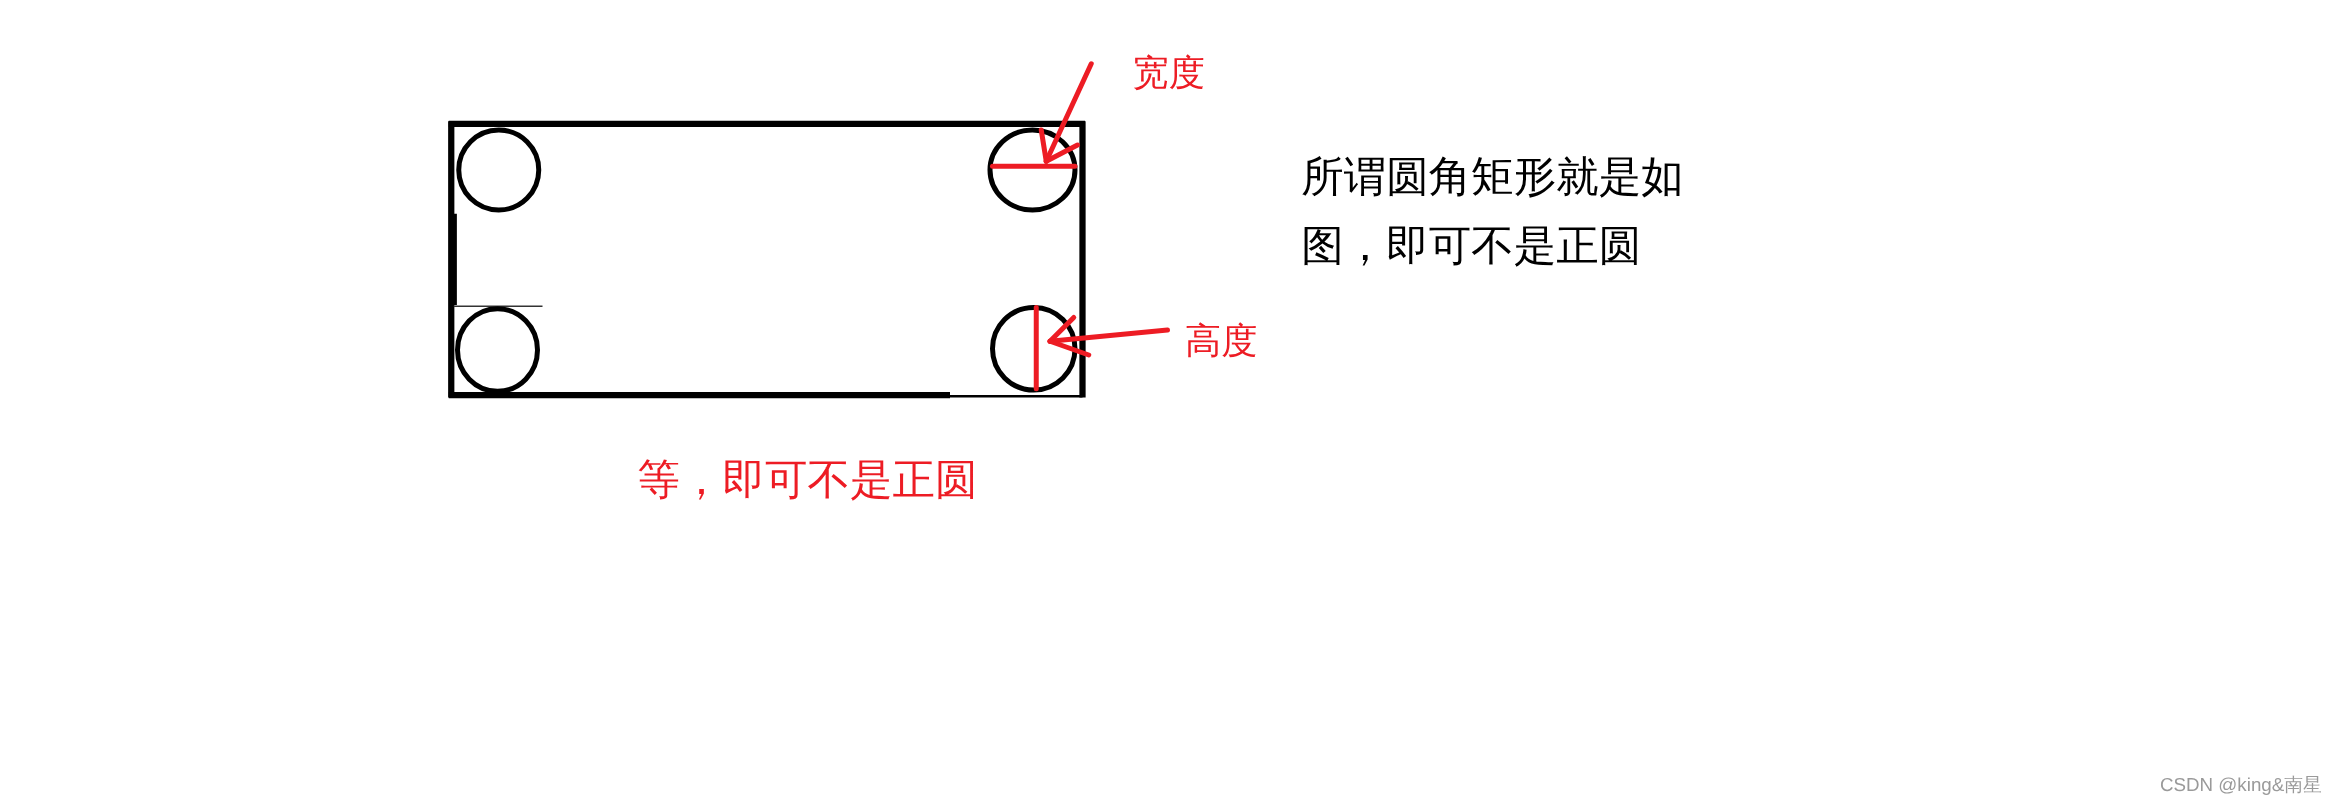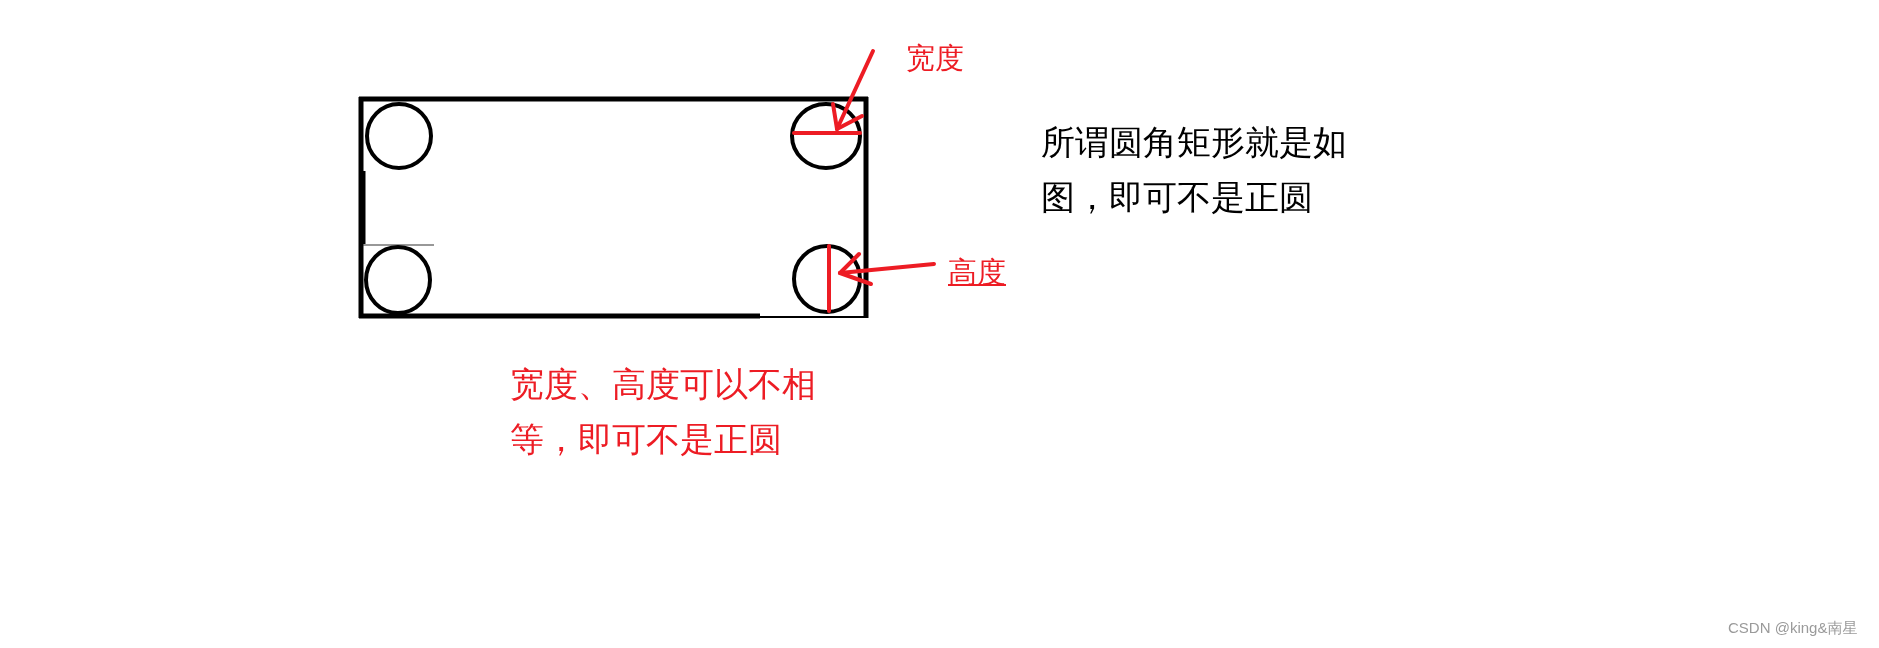--- a/index.html
+++ b/index.html
@@ -44,26 +44,25 @@
     <g stroke="#ed1c24" stroke-width="4" stroke-linecap="round" fill="none">
       <line x1="825" y1="246" x2="825" y2="311"></line>
       <line x1="930" y1="264" x2="836" y2="273"></line>
       <line x1="836" y1="273" x2="855" y2="254"></line>
       <line x1="836" y1="273" x2="867" y2="284"></line>
     </g>
   </svg>
 
   <div class="label red" style="left:902px; top:42px;">宽度</div>
 
-  <div class="label red" style="left:944px; top:256px;text-decoration:underline;">高度</div>
+  <div class="label red" style="left:944px; top:256px;">高度</div>
 
   <div class="para black" style="left:1037px; top:115px;">
     <div>所谓圆角矩形就是如</div>
     <div>图，即可不是正圆</div>
   </div>
 
   <div class="para red" style="left:506px; top:357px;">
-    <div>宽度、高度可以不相</div>
     <div>等，即可不是正圆</div>
   </div>
 
   <div class="watermark" style="left:1724px; top:619px;">CSDN @king&amp;南星</div>
 </div>
 
 </body></html>

